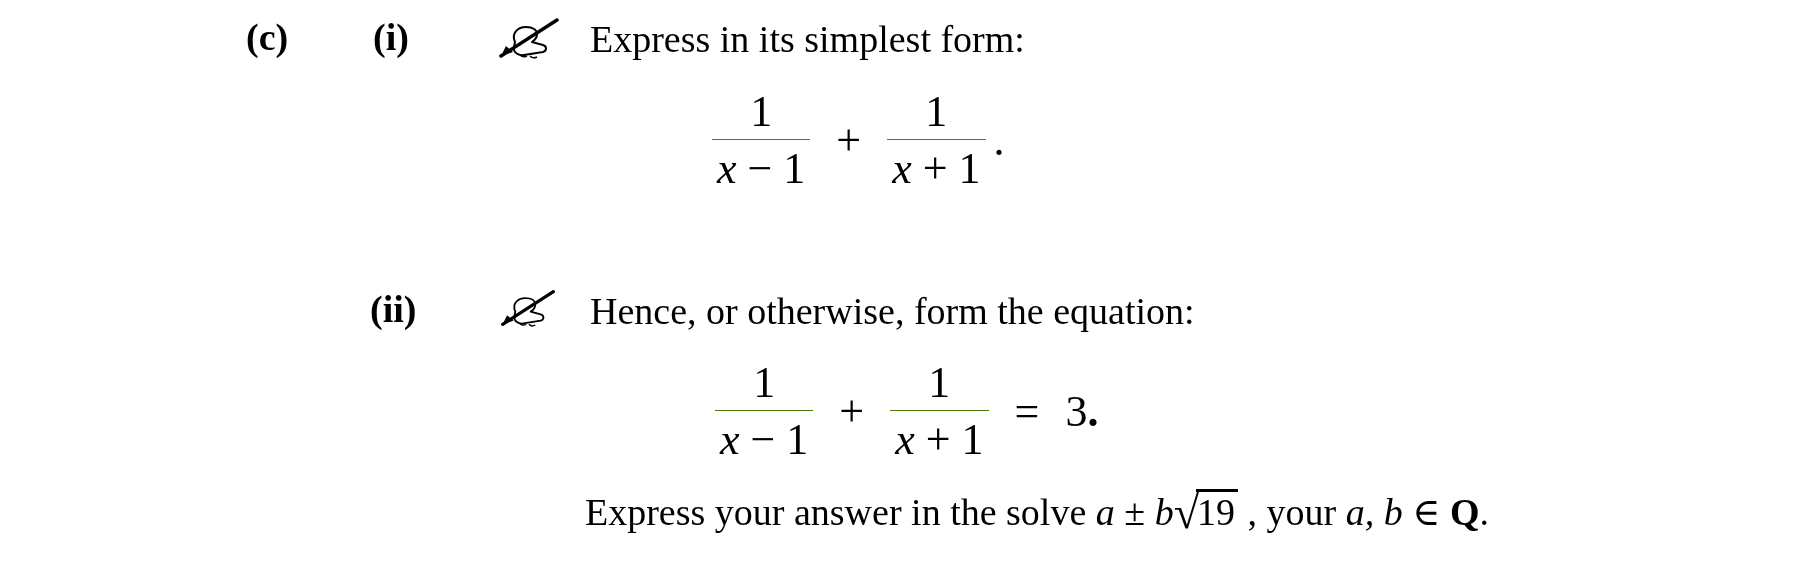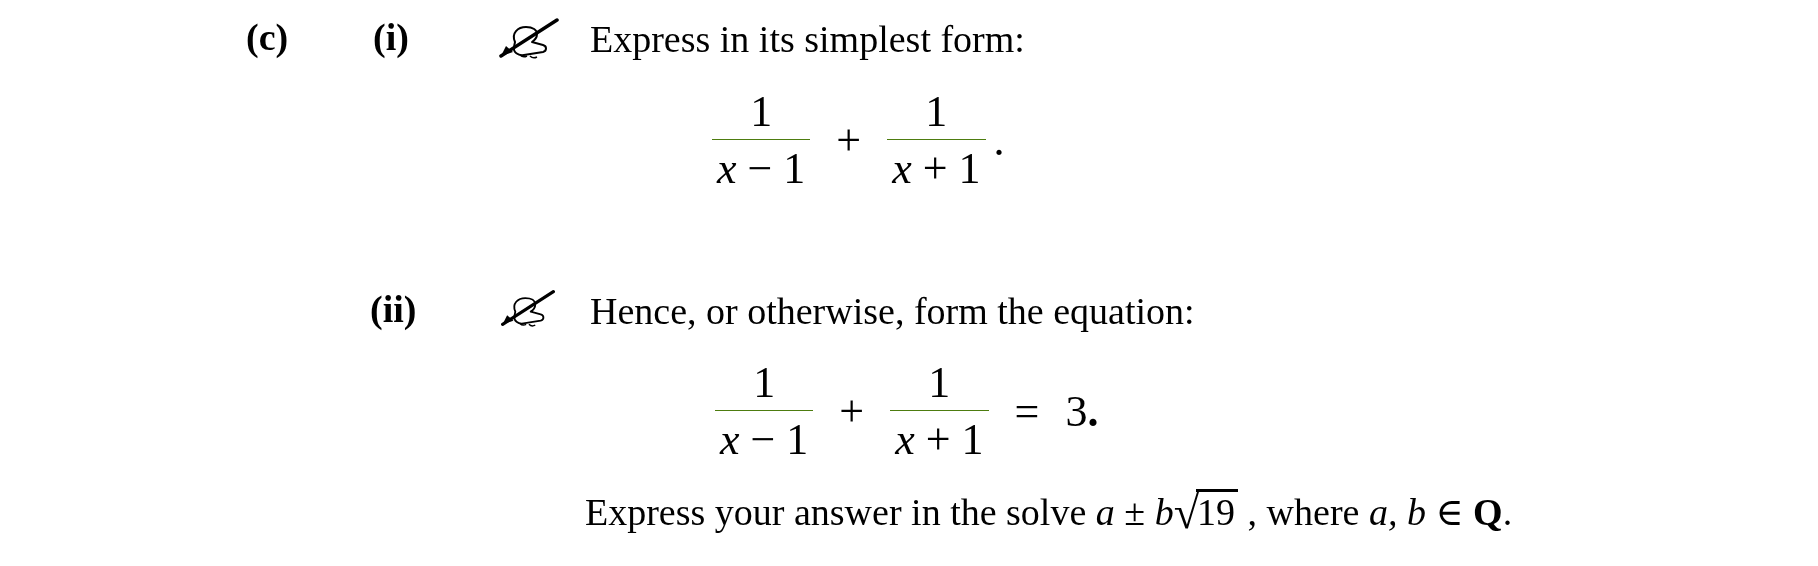--- a/index.html
+++ b/index.html
@@ -114,16 +114,16 @@
     <span class="op">+</span>
     <span class="frac">
       <span class="num">1</span>
       <span class="den"><i class="var">x</i><span> + 1</span></span>
     </span>
     <span class="op">=</span>
     <span class="rhs-group"><span>3</span><span class="bold-dot">.</span></span>
   </div>
 
   <div class="text abs" style="left:585px; top:489px">
-    <span>Express your answer in the solve </span><i class="var">a</i><span> ± </span><i class="var">b</i><span class="radical"><span class="radical-sign">√</span><span class="radicand">19</span></span><span> , where </span><i class="var">a, b</i><span> ∈ </span><b>Q</b><span>.</span>
+    <span>Express your answer in the solve </span><i class="var">a</i><span> ± </span><i class="var">b</i><span class="radical"><span class="radical-sign">√</span><span class="radicand">19</span></span><span> , your </span><i class="var">a, b</i><span> ∈ </span><b>Q</b><span>.</span>
   </div>
 
 </div>
 
 </body></html>

